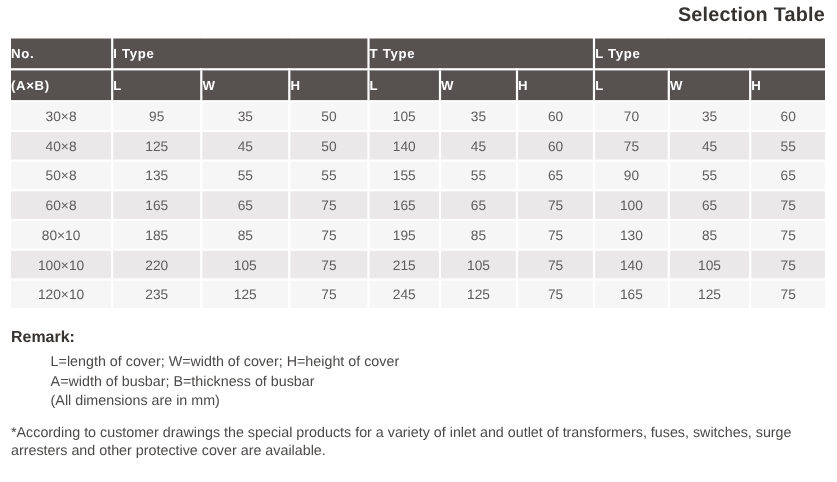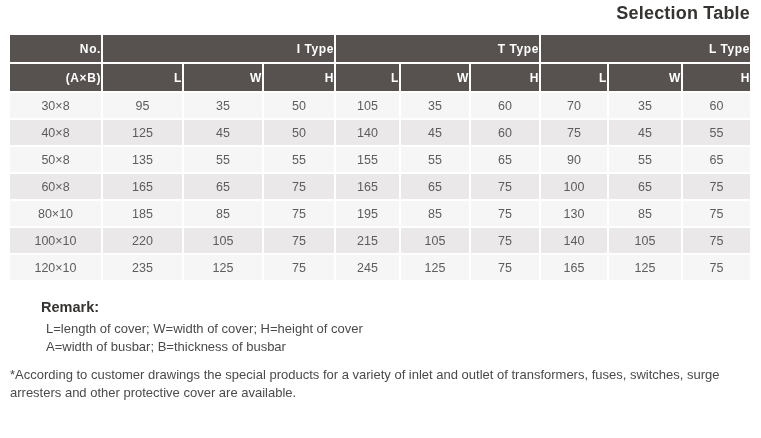--- a/index.html
+++ b/index.html
@@ -36,41 +36,40 @@
     table-layout: fixed;
     border-bottom: 1px solid var(--table-edge);
   }
   table.sel th {
     background: var(--header-bg);
     color: #ffffff;
     font-size: 12px;
     font-weight: bold;
     letter-spacing: 0.6px;
     height: 29px;
-    text-align: right;
+    text-align: left;
     border: 2px solid #ffffff;
   }
   table.sel td {
     font-size: 12.5px;
     color: var(--cell-text);
     height: 27px;
     text-align: center;
     border: 2px solid #ffffff;
   }
   table.sel tr.light td { background: var(--row-light); }
   table.sel tr.dark  td { background: var(--row-dark); }
   table.sel th:first-child, table.sel td:first-child { border-left: none; }
   table.sel th:last-child,  table.sel td:last-child  { border-right: none; }
   .remark { margin-top: 17px; }
   .remark-heading {
     font-size: 14.5px;
     font-weight: bold;
     color: var(--title-text);
     margin-bottom: 5px;
-    margin-left: 31px;
   }
   .remark-line {
     font-size: 13px;
     color: var(--body-text);
     line-height: 17.5px;
     margin-left: 36px;
   }
   .footnote {
     margin-top: 11px;
     font-size: 13px;
@@ -203,15 +202,16 @@
           <td>125</td>
           <td>75</td>
         </tr>
       </tbody>
   </table>
 
   <div class="remark">
     <div class="remark-heading">Remark:</div>
     <div class="remark-line">L=length of cover; W=width of cover; H=height of cover</div>
     <div class="remark-line">A=width of busbar; B=thickness of busbar</div>
+    <div class="remark-line">(All dimensions are in mm)</div>
     <p class="footnote">*According to customer drawings the special products for a variety of inlet and outlet of transformers, fuses, switches, surge arresters and other protective cover are available.</p>
   </div>
 </div>
 
 </body></html>

